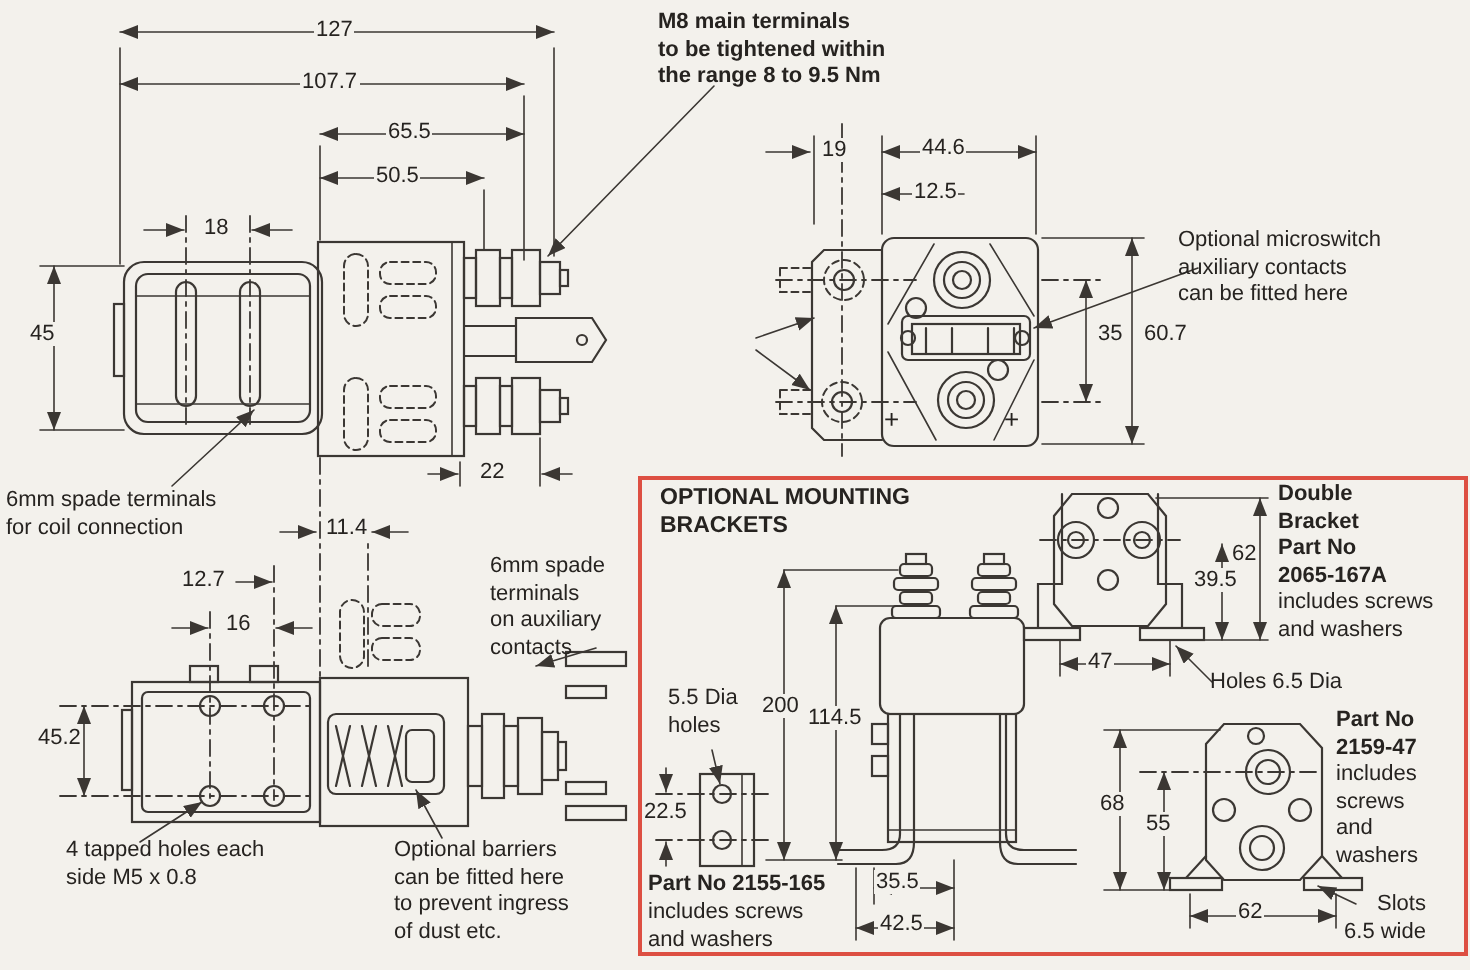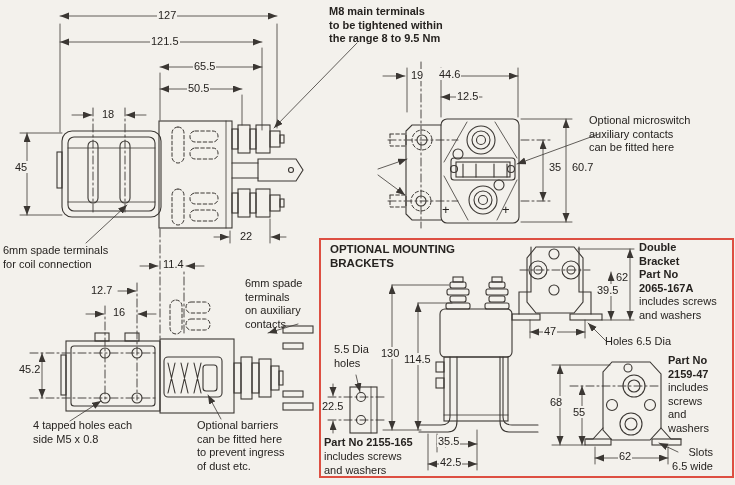--- a/index.html
+++ b/index.html
@@ -302,33 +302,33 @@
 on auxiliary
 contacts</div>
 <div class="lbl" style="left:33px;top:419px">4 tapped holes each
 side M5 x 0.8</div>
 <div class="lbl" style="left:197px;top:419px">Optional barriers
 can be fitted here
 to prevent ingress
 of dust etc.</div>
 
 <div class="dim" style="left:157px;top:9px">127</div>
-<div class="dim" style="left:150px;top:35px">121.5</div>
+<div class="dim" style="left:150px;top:35px">107.7</div>
 <div class="dim" style="left:193px;top:60px">65.5</div>
 <div class="dim" style="left:187px;top:82px">50.5</div>
 <div class="dim" style="left:101px;top:108px">18</div>
 <div class="dim" style="left:14px;top:161px">45</div>
 <div class="dim" style="left:239px;top:230px">22</div>
 <div class="dim" style="left:162px;top:258px">11.4</div>
 <div class="dim" style="left:90px;top:284px">12.7</div>
 <div class="dim" style="left:112px;top:306px">16</div>
 <div class="dim" style="left:18px;top:363px">45.2</div>
 
 <div class="dim" style="left:410px;top:69px">19</div>
-<div class="dim" style="left:438px;top:68px">44.6</div>
+<div class="dim" style="left:460px;top:68px">44.6</div>
 <div class="dim" style="left:456px;top:90px">12.5</div>
 <div class="dim" style="left:548px;top:161px">35</div>
 <div class="dim" style="left:571px;top:161px">60.7</div>
 <div class="plus" style="left:442px;top:203px">+</div>
 <div class="plus" style="left:502px;top:203px">+</div>
 
 <div class="lbl b" style="left:330px;top:243px;font-size:11.5px">OPTIONAL MOUNTING
 BRACKETS</div>
 <div class="lbl" style="left:334px;top:343px">5.5 Dia
 holes</div>
@@ -355,21 +355,21 @@
 2159-47</div>
   <div class="lbl" style="left:668px;top:381px">includes
 screws
 and
 washers</div>
 </div>
 
 <div class="lbl r" style="left:666px;top:446px;width:47px">Slots
 6.5 wide</div>
 
-<div class="dim" style="left:380px;top:347px">130</div>
+<div class="dim" style="left:380px;top:347px">200</div>
 <div class="dim" style="left:403px;top:353px">114.5</div>
 <div class="dim" style="left:321px;top:400px">22.5</div>
 <div class="dim" style="left:437px;top:435px">35.5</div>
 <div class="dim" style="left:439px;top:456px">42.5</div>
 <div class="dim" style="left:615px;top:271px">62</div>
 <div class="dim" style="left:596px;top:284px">39.5</div>
 <div class="dim" style="left:543px;top:325px">47</div>
 <div class="dim" style="left:549px;top:396px">68</div>
 <div class="dim" style="left:572px;top:406px">55</div>
 <div class="dim" style="left:618px;top:450px">62</div>

